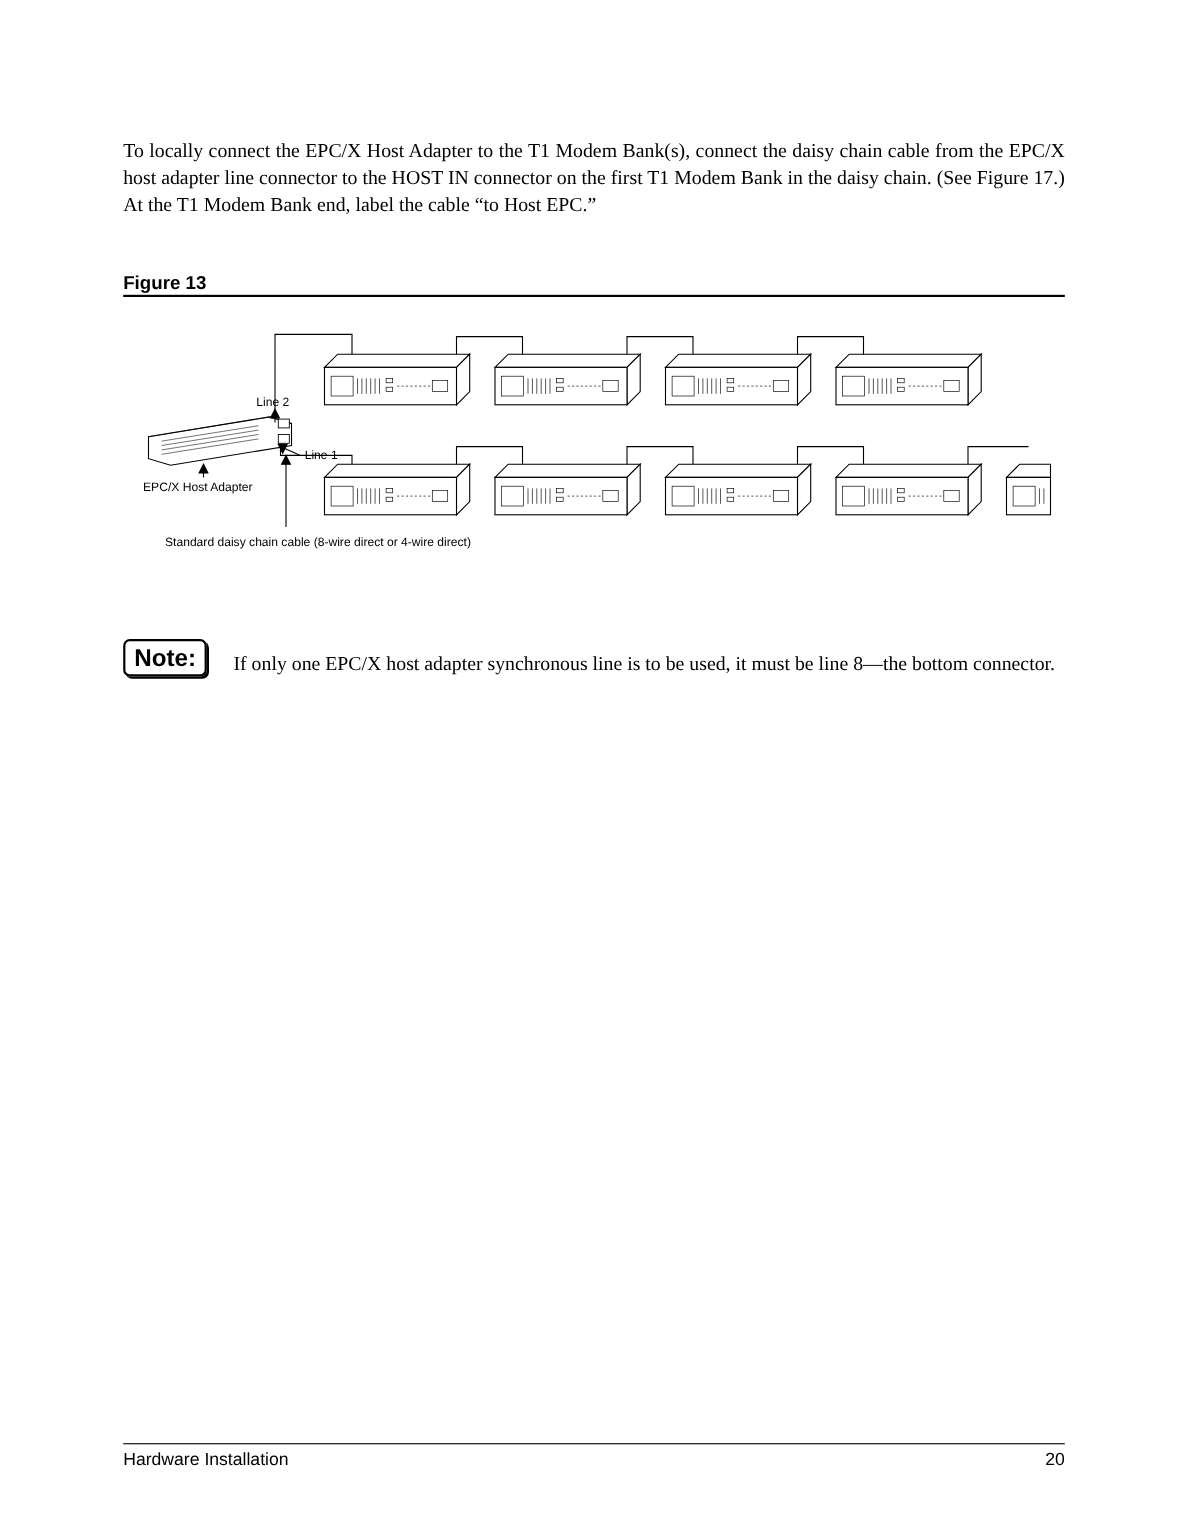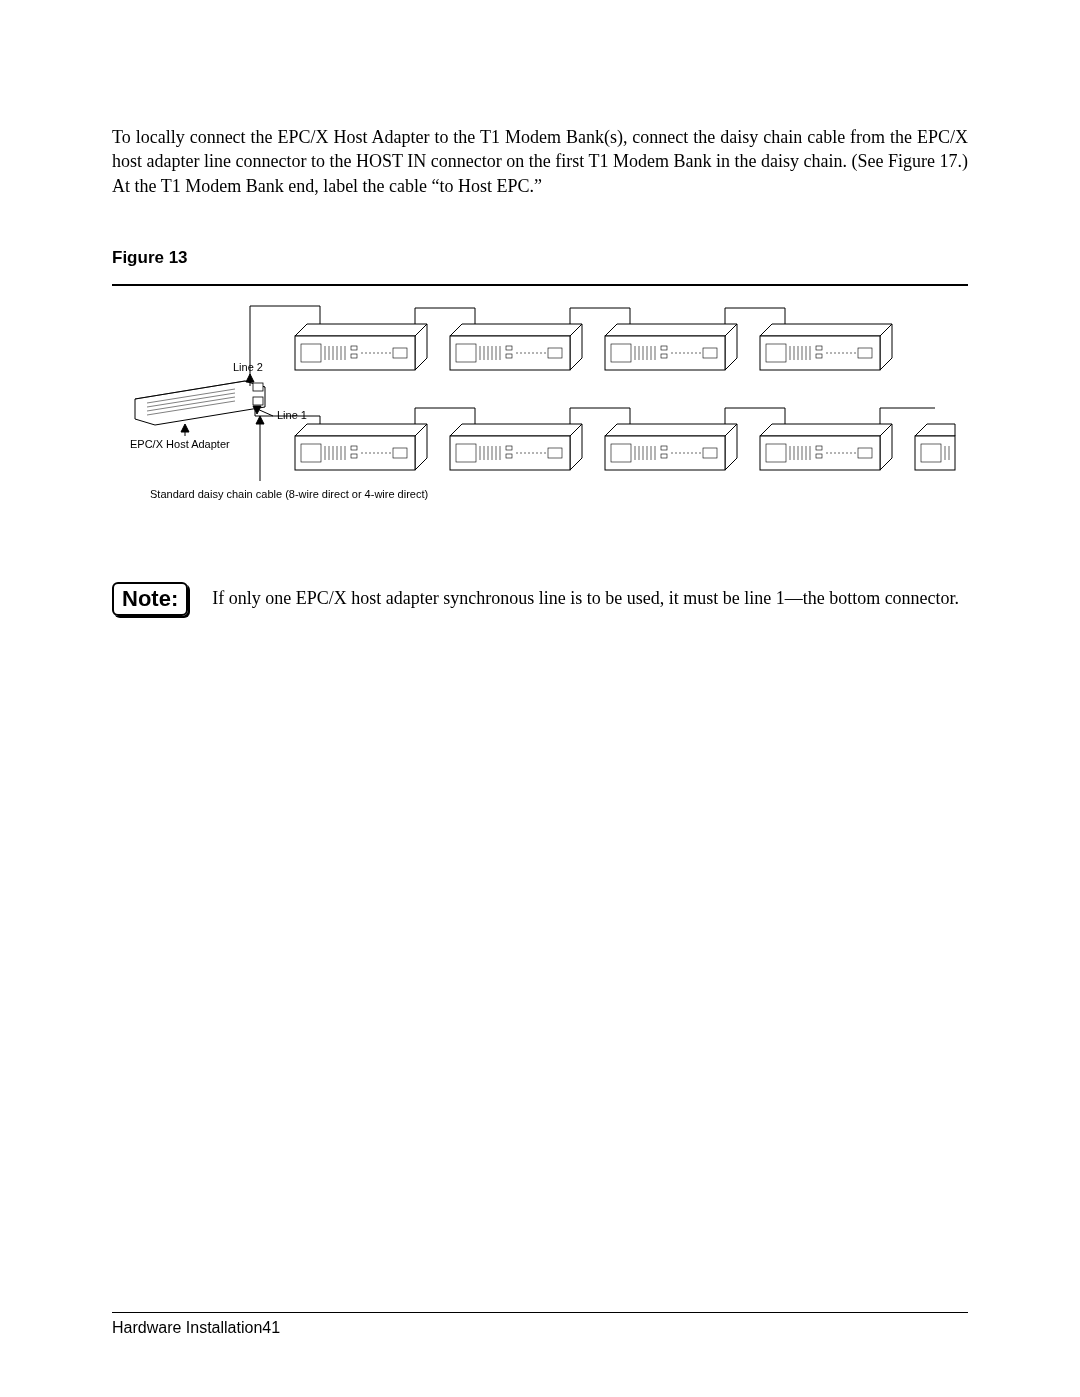--- a/index.html
+++ b/index.html
@@ -29,37 +29,38 @@
     font-size: 18px;
     line-height: 1.35;
     text-align: justify;
     margin-bottom: 50px;
   }
   .figure-header {
     display: flex;
     justify-content: space-between;
     align-items: baseline;
     border-bottom: 2px solid #000;
-    padding-bottom: 16px;
+    padding-bottom: 0;
+    margin-bottom: 14px;
     font-family: Arial, Helvetica, sans-serif;
   }
   .figure-label {
     font-size: 17px;
     font-weight: bold;
   }
   .figure-title {
     font-size: 17px;
     font-weight: bold;
   }
   .diagram-wrap {
     margin-bottom: 60px;
   }
   .note-row {
     display: flex;
-    align-items: center;
+    align-items: flex-end;
     gap: 24px;
     margin-top: 4px;
   }
   .note-badge {
     border: 2px solid #000;
     border-radius: 6px;
     padding: 4px 8px 4px 8px;
     font-family: Arial, Helvetica, sans-serif;
     font-weight: 900;
     font-size: 22px;
@@ -74,20 +75,21 @@
     text-align: justify;
   }
   .footer {
     position: absolute;
     left: 112px;
     right: 112px;
     bottom: 60px;
     border-top: 1.5px solid #000;
     padding-top: 6px;
     display: flex;
+    justify-content: space-between;
     font-family: Arial, Helvetica, sans-serif;
     font-size: 16px;
   }
   svg text {
     font-family: Arial, Helvetica, sans-serif;
   }
 </style>
 </head>
 <body>
 
@@ -307,21 +309,21 @@
 
       <text x="108" y="85" font-size="11">Line 2</text>
       <text x="152" y="133" font-size="11">Line 1</text>
       <text x="5" y="162" font-size="11">EPC/X Host Adapter</text>
       <text x="25" y="212" font-size="11">Standard daisy chain cable (8-wire direct or 4-wire direct)</text>
     </svg>
   </div>
 
   <div class="note-row">
     <div class="note-badge">Note:</div>
-    <div class="note-text">If  only one EPC/X host adapter synchronous line is to be used, it must be line 1—the bottom connector.</div>
+    <div class="note-text">If  only one EPC/X host adapter synchronous line is to be used, it must be line 8—the bottom connector.</div>
   </div>
 
   <div class="footer">
     <span>Hardware Installation</span>
-    <span>41</span>
+    <span>20</span>
   </div>
 
 </div>
 
 </body></html>

